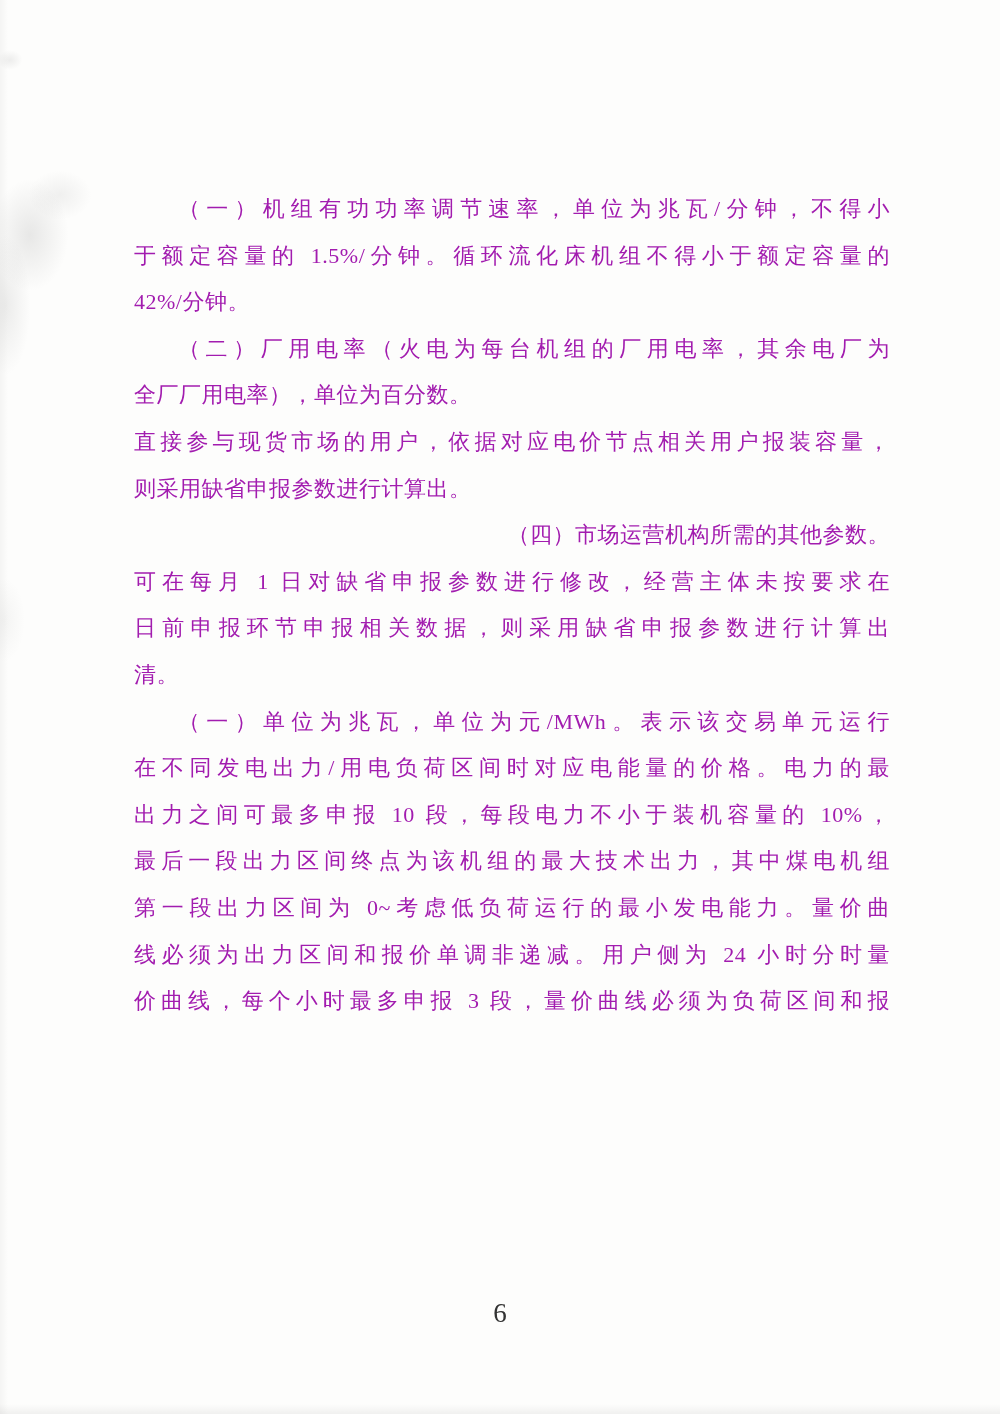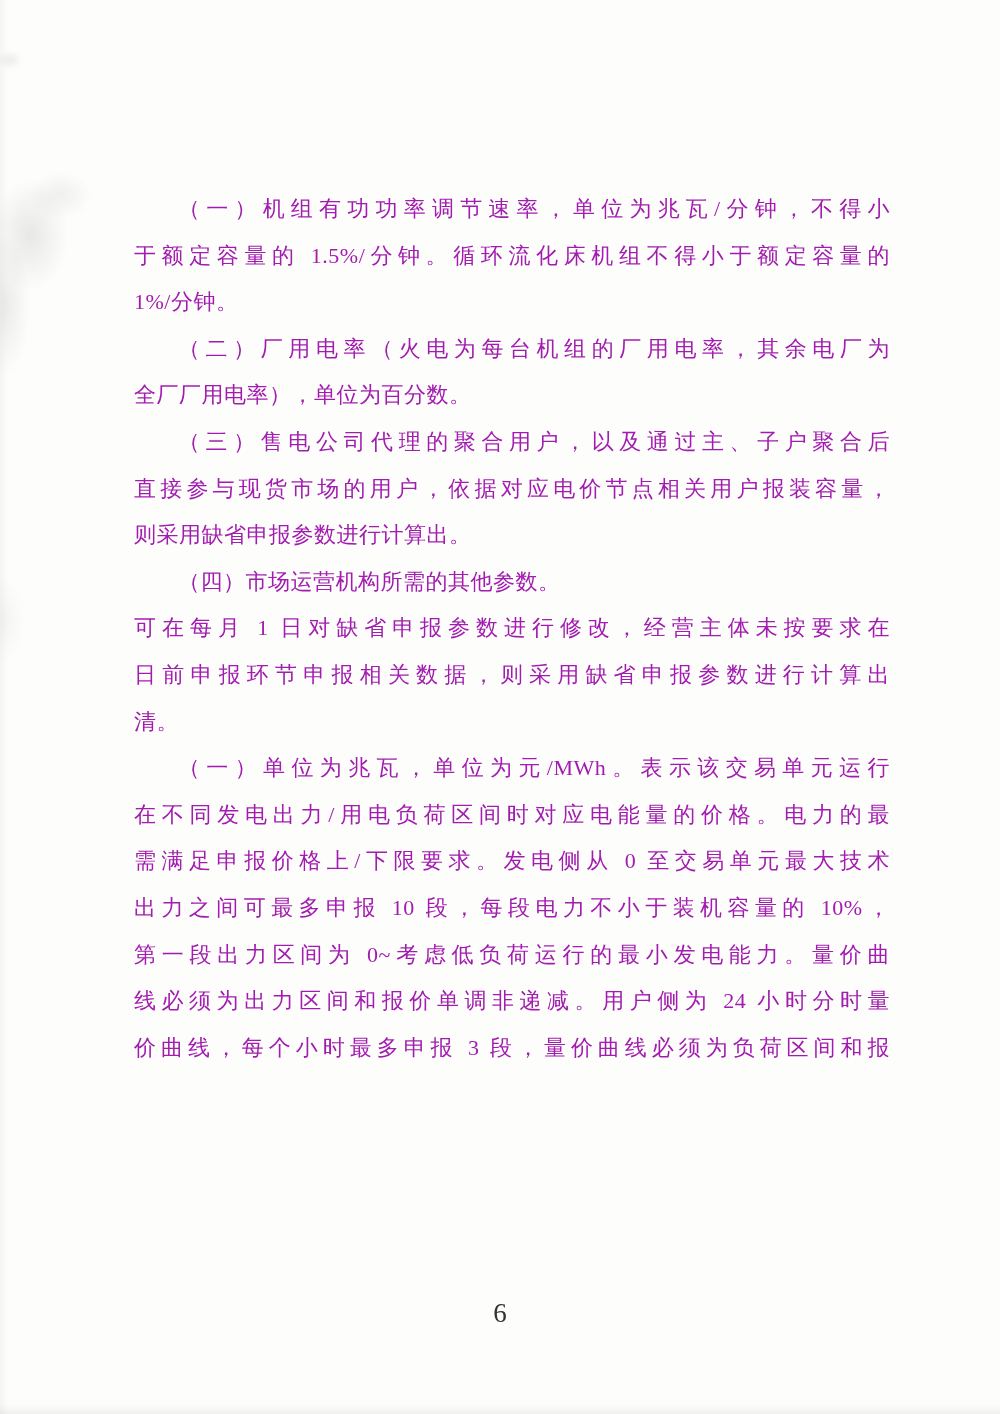--- a/index.html
+++ b/index.html
@@ -21,21 +21,21 @@
     font-size: 22px;
     line-height: 46.6px;
     color: #a21caf;
     letter-spacing: 0.5px;
   }
   .line.justify {
     text-align: justify;
     text-align-last: justify;
     text-justify: inter-character;
   }
-  .line.indent { text-indent: 2em; }
+  .line.indent { text-indent: 2em; text-align: right; }
   .seg.bold { font-weight: bold; }
   .footer {
     position: absolute;
     top: 1300px;
     left: 0;
     width: 100%;
     text-align: center;
     font-size: 27px;
     line-height: 27px;
     color: #333333;
@@ -56,32 +56,31 @@
   }
 </style>
 </head>
 <body>
 
 <div class="page">
   <div class="artifacts"></div>
   <div class="doc-body">
       <div class="line indent justify"><span class="seg">（一）机组有功功率调节速率，单位为兆瓦/分钟，不得小</span></div>
       <div class="line justify"><span class="seg">于额定容量的 1.5%/分钟。循环流化床机组不得小于额定容量的</span></div>
-      <div class="line"><span class="seg">1%/分钟。</span></div>
+      <div class="line"><span class="seg">42%/分钟。</span></div>
       <div class="line indent justify"><span class="seg">（二）厂用电率（火电为每台机组的厂用电率，其余电厂为</span></div>
       <div class="line"><span class="seg">全厂厂用电率），单位为百分数。</span></div>
-      <div class="line indent justify"><span class="seg">（三）售电公司代理的聚合用户，以及通过主、子户聚合后</span></div>
       <div class="line justify"><span class="seg">直接参与现货市场的用户，依据对应电价节点相关用户报装容量，</span></div>
       <div class="line"><span class="seg">则采用缺省申报参数进行计算出。</span></div>
       <div class="line indent"><span class="seg">（四）市场运营机构所需的其他参数。</span></div>
       <div class="line justify"><span class="seg">可在每月 1 日对缺省申报参数进行修改，经营主体未按要求在</span></div>
       <div class="line justify"><span class="seg">日前申报环节申报相关数据，则采用缺省申报参数进行计算出</span></div>
       <div class="line"><span class="seg">清。</span></div>
       <div class="line indent justify"><span class="seg">（一）单位为兆瓦，单位为元/MWh。表示该交易单元运行</span></div>
       <div class="line justify"><span class="seg">在不同发电出力/用电负荷区间时对应电能量的价格。电力的最</span></div>
-      <div class="line justify"><span class="seg">需满足申报价格上/下限要求。发电侧从 0 至交易单元最大技术</span></div>
       <div class="line justify"><span class="seg">出力之间可最多申报 10 段，每段电力不小于装机容量的 10%，</span></div>
+      <div class="line justify"><span class="seg">最后一段出力区间终点为该机组的最大技术出力，其中煤电机组</span></div>
       <div class="line justify"><span class="seg">第一段出力区间为 0~考虑低负荷运行的最小发电能力。量价曲</span></div>
       <div class="line justify"><span class="seg">线必须为出力区间和报价单调非递减。用户侧为 24 小时分时量</span></div>
       <div class="line justify"><span class="seg">价曲线，每个小时最多申报 3 段，量价曲线必须为负荷区间和报</span></div>
     </div>
   <div class="footer">6</div>
 </div>
 
 </body></html>

